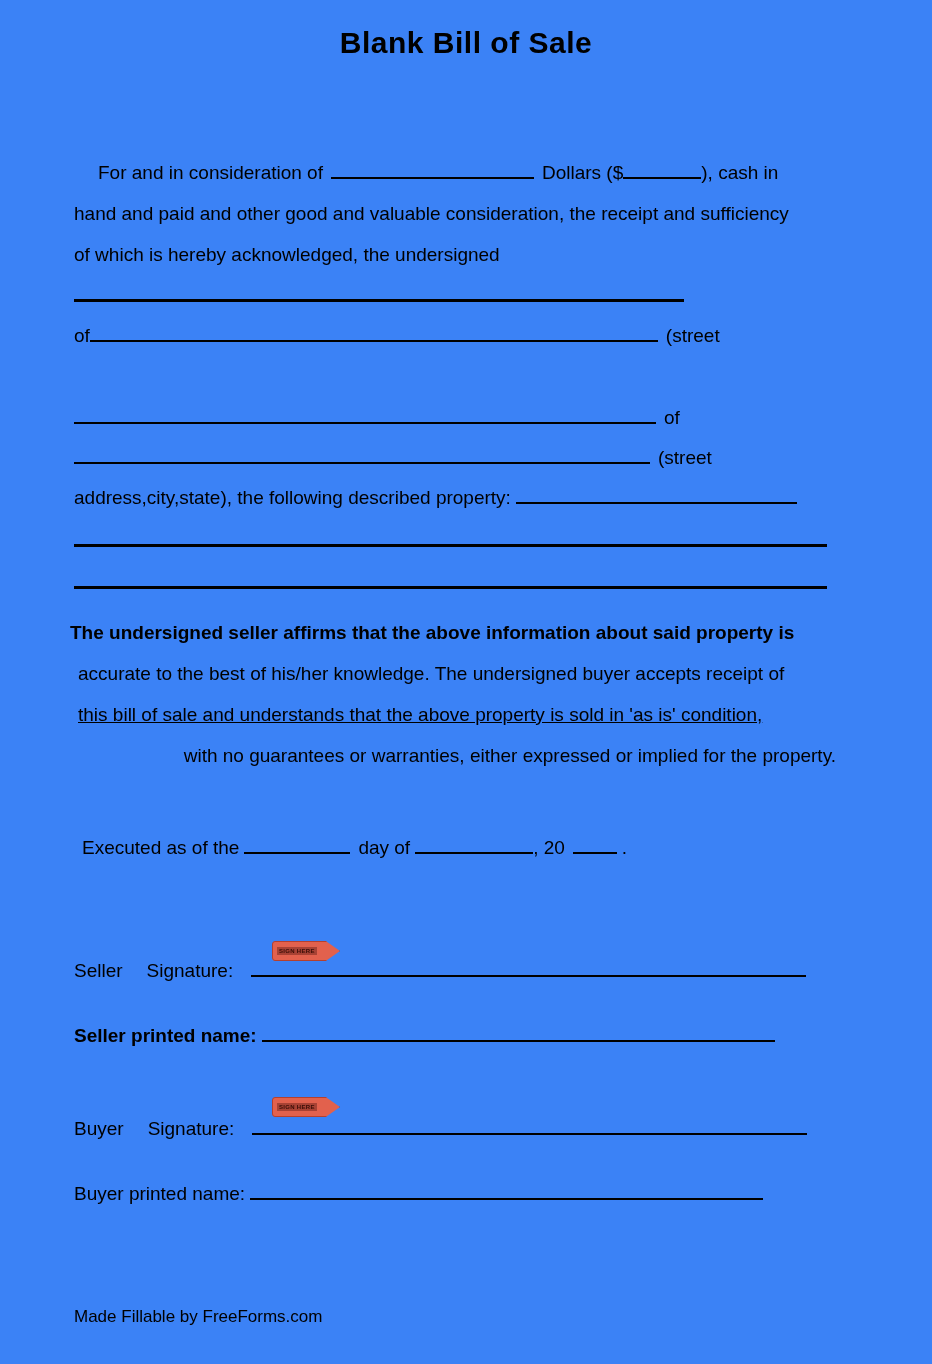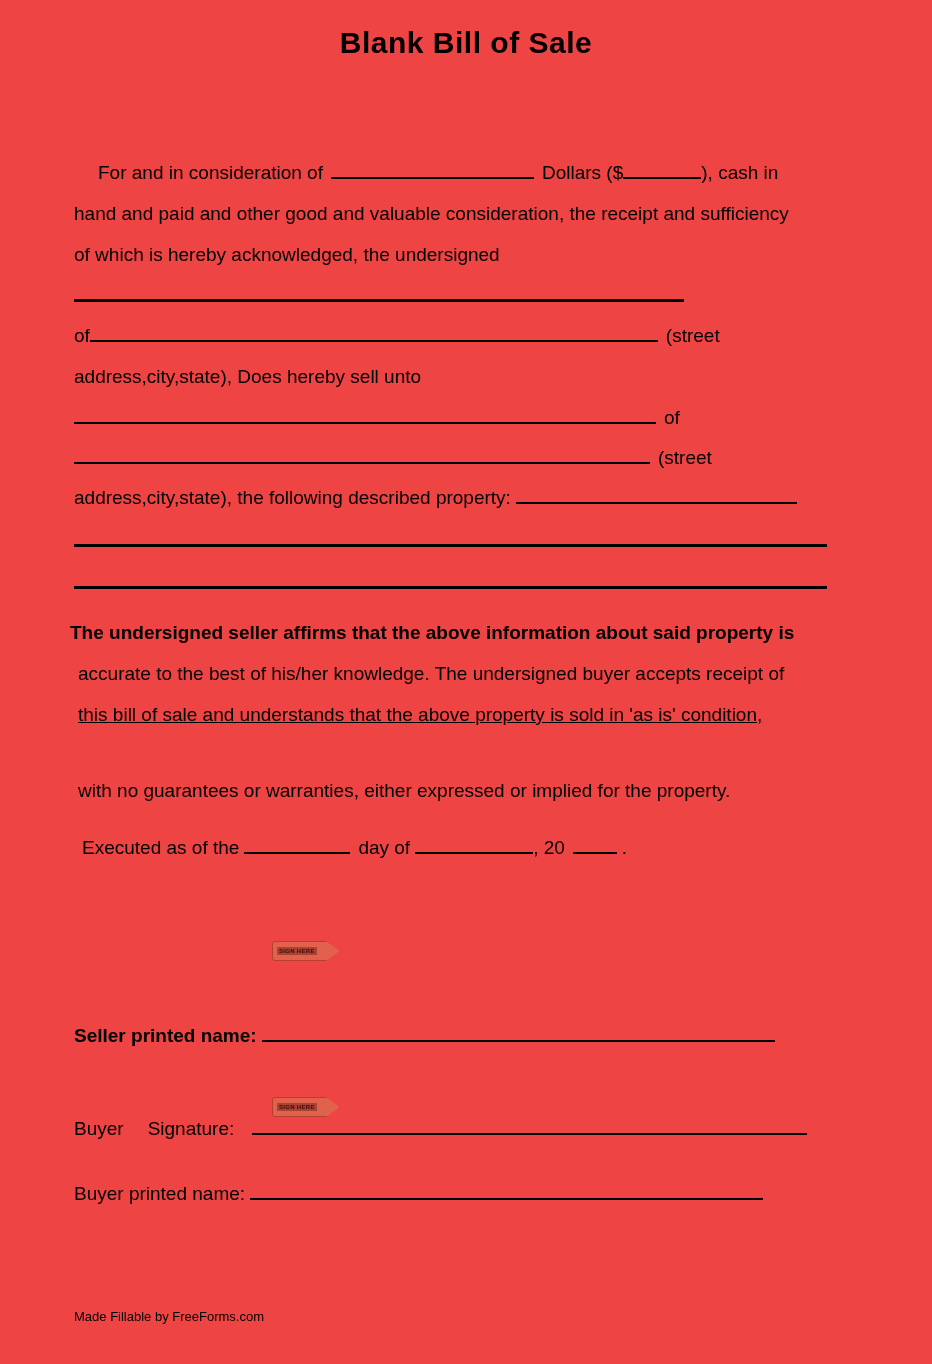--- a/index.html
+++ b/index.html
@@ -1,20 +1,20 @@
 <!DOCTYPE html>
 <html><head>
 <meta charset="utf-8">
 <style>
   * { margin:0; padding:0; box-sizing:border-box; }
   html,body { background:#ffffff; }
   .page {
     position:relative;
     width:932px; height:1364px;
-    background:#ef4444;
+    background:#3b82f6;
     font-family:"Liberation Sans", sans-serif;
     font-size:19px;
     color:#000;
     overflow:hidden;
     margin:0 auto;
   }
   .row {
     position:absolute;
     left:74px;
     width:758px;
@@ -63,21 +63,21 @@
     background:rgba(60,10,5,0.35);
     padding:1px 2px;
     letter-spacing:0.3px;
     white-space:nowrap;
     overflow:hidden;
     max-width:44px;
   }
   .footer {
     position:absolute;
     left:74px; top:1306px;
-    font-size:13px;
+    font-size:17px;
     line-height:22px;
   }
   .gap-md { margin-left:8px; }
   .gap-lg { margin-left:24px; }
   .gap-sm { margin-left:5px; }
 </style>
 </head>
 <body>
 
 <div class="page">
@@ -88,46 +88,48 @@
     <span>For and in consideration of</span><span class="blank gap-md" style="width:203px;"></span><span class="gap-md">Dollars ($</span><span class="blank" style="width:78px;"></span><span>), cash in</span>
   </div>
   <div class="row" style="top:234px;">of which is hereby acknowledged, the undersigned</div>
   <div class="row" style="top:193px;">hand and paid and other good and valuable consideration, the receipt and sufficiency</div>
 
   <div class="line-standalone" style="top:282px; width:610px;"></div>
 
   <div class="row" style="top:315px;">
     <span>of</span><span class="blank" style="width:568px;"></span><span class="gap-md">(street</span>
   </div>
-  <div class="row" style="top:356px;">address,city,state), Does hereby sell unto</div>
 
   <div class="row" style="top:397px;">
     <span class="blank" style="width:582px;"></span><span class="gap-md">of</span>
   </div>
   <div class="row" style="top:437px;">
     <span class="blank" style="width:576px;"></span><span class="gap-md">(street</span>
   </div>
   <div class="row" style="top:477px;">
     <span>address,city,state), the following described property:</span><span class="blank gap-sm" style="width:281px;"></span>
   </div>
 
   <div class="line-standalone" style="top:527px; width:753px;"></div>
   <div class="line-standalone" style="top:569px; width:753px;"></div>
 
   <div class="row" style="top:612px; left:70px;font-weight:bold;">The undersigned seller affirms that the above information about said property is</div>
   <div class="row" style="top:653px; left:78px;">accurate to the best of his/her knowledge. The undersigned buyer accepts receipt of</div>
   <div class="row" style="top:694px; left:78px;text-decoration:underline;">this bill of sale and understands that the above property is sold in 'as is' condition,</div>
-  <div class="row" style="top:770px; left:78px;">with no guarantees or warranties, either expressed or implied for the property.</div>
+  <div class="row" style="top:735px; left:78px;text-align:right;">with no guarantees or warranties, either expressed or implied for the property.</div>
 
   <div class="row" style="top:827px; left:82px;">
     <span>Executed as of the</span><span class="blank gap-sm" style="width:106px;"></span><span class="gap-md">day of</span><span class="blank gap-sm" style="width:118px;"></span><span>, 20</span><span class="blank gap-md" style="width:44px;"></span><span class="gap-sm">.</span>
   </div>
 
   <div class="badge" style="top:941px; left:272px;">
     <span class="badge-text">SIGN HERE</span>
+  </div>
+  <div class="row" style="top:950px;">
+    <span>Seller</span><span class="gap-lg">Signature:</span><span class="blank" style="width:555px; margin-left:18px;"></span>
   </div>
   <div class="row" style="top:1015px;font-weight:bold;">
     <span>Seller printed name:</span><span class="blank gap-sm" style="width:513px;"></span>
   </div>
 
   <div class="badge" style="top:1097px; left:272px;">
     <span class="badge-text">SIGN HERE</span>
   </div>
   <div class="row" style="top:1173px;">
     <span>Buyer printed name:</span><span class="blank gap-sm" style="width:513px;"></span>

